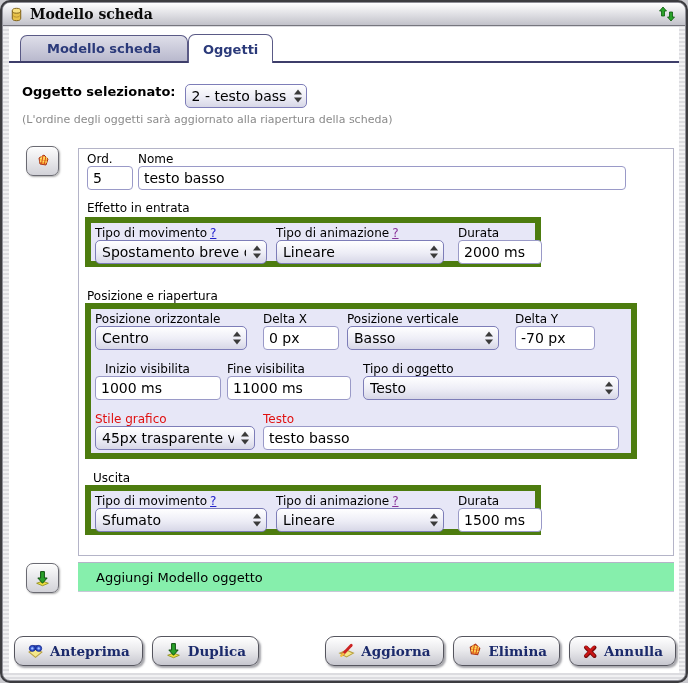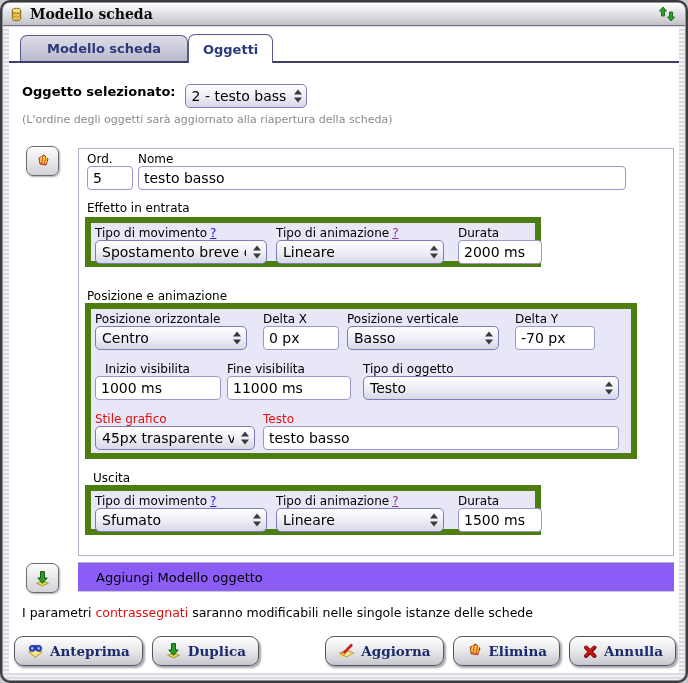--- a/index.html
+++ b/index.html
@@ -52,21 +52,21 @@
   .help.purple{color:#883399;}
 
   
   .sqbtn{position:absolute;width:31px;height:28px;border:1px solid #6a6a72;border-radius:7px;
          background:linear-gradient(180deg,#fdfdfd,#d2d2d8);box-shadow:1px 1px 2px #aaa, inset 0 1px 0 #fff;
          display:flex;align-items:center;justify-content:center;cursor:pointer;}
   .fieldset{position:absolute;left:69px;top:121px;width:596px;height:408px;box-sizing:border-box;
             border:1px solid #b4b4c8;background:#fff;}
   .secbox{position:absolute;box-sizing:border-box;background:#e7e7f7;border:6px solid #4d7c0f;}
   .addrow{position:absolute;left:69px;top:535px;width:596px;height:30px;box-sizing:border-box;
-          background:#8b5cf6;border-top:1px solid #b4b4c8;border-bottom:1px solid #c8c8d8;
+          background:#86efac;border-top:1px solid #b4b4c8;border-bottom:1px solid #c8c8d8;
           display:flex;align-items:center;padding-left:18px;font-size:13px;color:#000;cursor:pointer;}
 
   .footnote{position:absolute;left:13px;top:578px;font-size:12.5px;color:#000;}
   .footnote .hl{color:#e01010;}
 
   
   .btnrow{position:absolute;left:5px;top:608px;width:662px;height:31px;display:flex;align-items:center;}
   .btn{display:flex;align-items:center;gap:6px;height:30px;padding:0 12px;box-sizing:border-box;
        border:1px solid #55555e;border-radius:9px;cursor:pointer;
        background:linear-gradient(180deg,#ffffff 0%,#e9e9ec 48%,#c7c7cf 100%);
@@ -153,21 +153,21 @@
          <span class="sel-text">Lineare</span>
          <span class="spin">
               <i class="up"></i>
               <i class="dn"></i>
             </span>
        </div>
        <span class="lbl" style="left:367px;top:3px;">Durata</span>
        <input class="inp" style="left: 367px; top: 17px; width: 84px;" value="2000 ms">
      </div>
 
-     <span class="lbl" style="left:8px;top:140px;">Posizione e animazione</span>
+     <span class="lbl" style="left:8px;top:140px;">Posizione e riapertura</span>
      <div class="secbox" style="left:6px;top:154px;width:552px;height:156px;">
        <span class="lbl" style="left:4px;top:3px;">Posizione orizzontale</span>
        <div class="sel" style="left:4px;top:17px;width:152px;">
          <span class="sel-text">Centro</span>
          <span class="spin">
               <i class="up"></i>
               <i class="dn"></i>
             </span>
        </div>
        <span class="lbl" style="left:172px;top:3px;">Delta X</span>
@@ -238,21 +238,20 @@
    <div class="sqbtn" style="left:17px;top:536px;">
      <svg width="17" height="17" viewBox="0 0 16 16">
        <path d="M2.5 12.5 L8 14.8 L13.5 12.5 L8 10.5 Z" fill="#f0e040" stroke="#8f8f20" stroke-width="0.8"></path>
        <polygon points="8,12.5 3.6,7.5 6.2,7.5 6.2,1.5 9.8,1.5 9.8,7.5 12.4,7.5" fill="#2aa02a" stroke="#0b4d0b" stroke-width="0.9"></polygon>
      </svg>
    </div>
    <div class="addrow">
      <span>Aggiungi Modello oggetto</span>
    </div>
 
-   <div class="footnote"><span>I parametri </span><span class="hl">contrassegnati</span><span> saranno modificabili nelle singole istanze delle schede</span></div>
 
    <div class="btnrow">
      <div class="btn">
        <svg width="17" height="17" viewBox="0 0 16 16">
          <polygon points="2,9.5 8,6.5 14,9.5 8,14.5" fill="#f5e88a" stroke="#b8a040"></polygon>
          <rect x="4.5" y="3.5" width="7" height="3.5" rx="1.5" fill="#3355cc" stroke="#112288" stroke-width="0.8"></rect>
          <circle cx="5" cy="6" r="2.8" fill="#3355cc" stroke="#112288" stroke-width="0.8"></circle>
          <circle cx="11" cy="6" r="2.8" fill="#3355cc" stroke="#112288" stroke-width="0.8"></circle>
          <circle cx="5" cy="6" r="1.1" fill="#a8c4ff"></circle>
          <circle cx="11" cy="6" r="1.1" fill="#a8c4ff"></circle>

